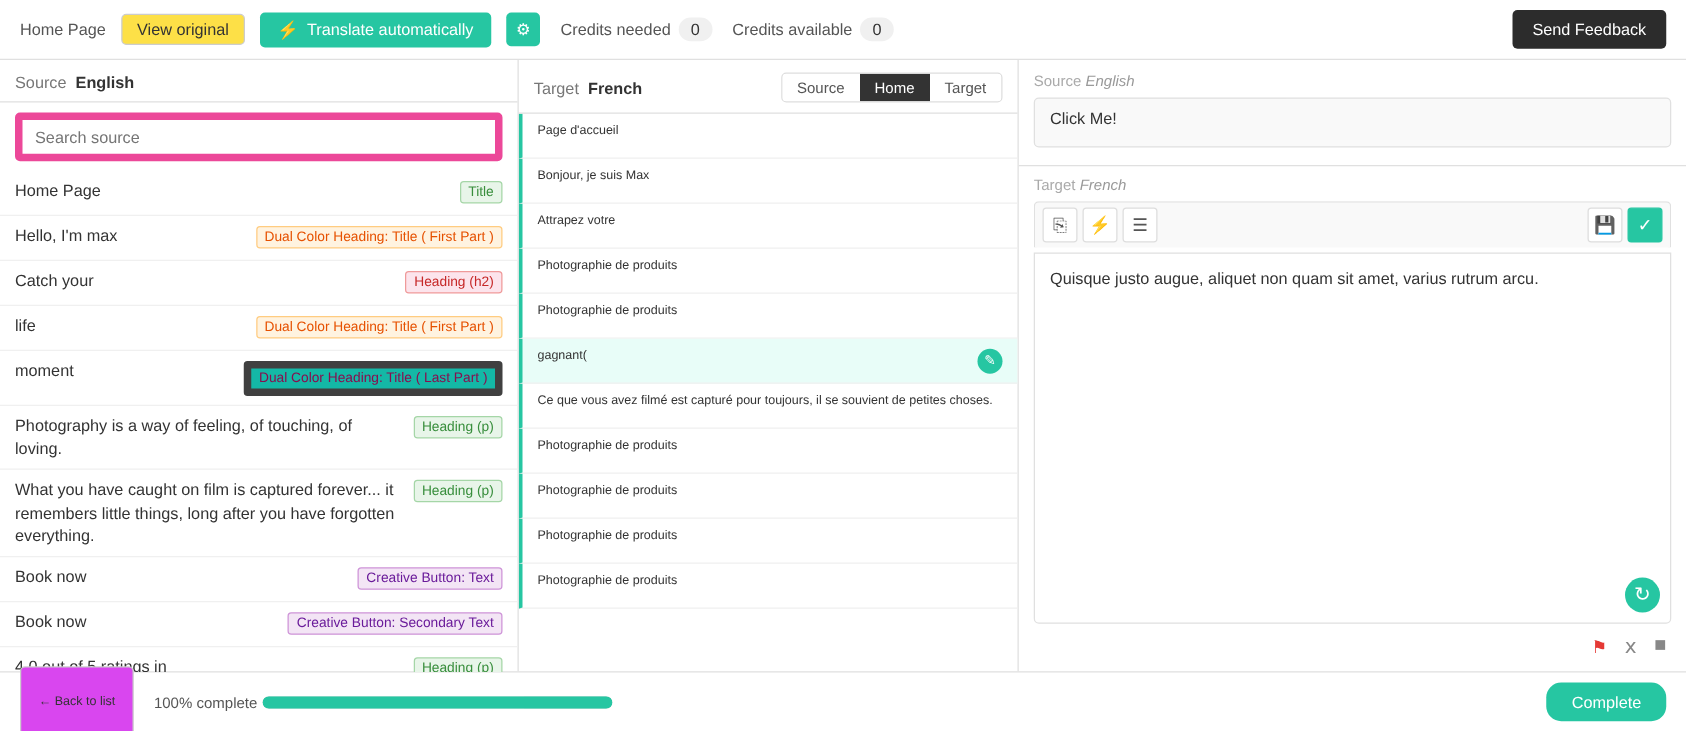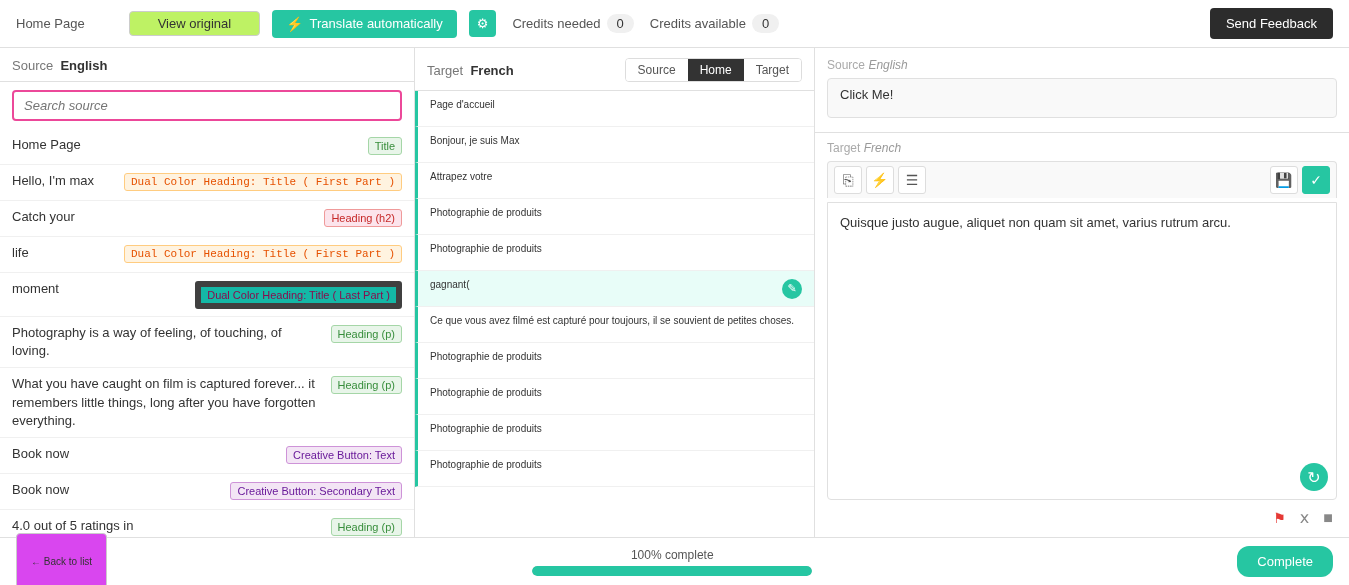--- a/index.html
+++ b/index.html
@@ -6,22 +6,22 @@
     body { font-family: -apple-system, BlinkMacSystemFont, 'Segoe UI', Arial, sans-serif; font-size: 13px; background: #fff; overflow: hidden; }
 
     
     .top-bar {
       display: flex; align-items: center; height: 48px;
       border-bottom: 1px solid #e0e0e0; padding: 0 16px; gap: 12px;
       background: #fff;
     }
     .home-page-label { font-size: 13px; color: #555; }
     .view-original-btn {
-      border: 1px solid #ccc; background: #bef264; border-radius: 4px;
-      padding: 4px 28px; font-size: 13px; cursor: pointer; color: #333; margin-left: 32px;
+      border: 1px solid #ccc; background: #fde047; border-radius: 4px;
+      padding: 4px 12px; font-size: 13px; cursor: pointer; color: #333;
     }
     .translate-btn {
       background: #26c6a2; color: #fff; border: none; border-radius: 4px;
       padding: 6px 14px; font-size: 13px; cursor: pointer;
       display: flex; align-items: center; gap: 6px; font-weight: 500;
     }
     .translate-btn .bolt { font-size: 14px; }
     .gear-btn {
       background: #26c6a2; color: #fff; border: none; border-radius: 4px;
       padding: 6px 8px; font-size: 13px; cursor: pointer;
@@ -48,37 +48,37 @@
     }
     .panel-header {
       padding: 10px 12px 8px; border-bottom: 1px solid #e0e0e0;
     }
     .panel-title { font-size: 13px; color: #777; }
     .panel-title strong { color: #333; font-weight: 600; }
     .search-box {
       margin: 8px 12px 8px; position: relative;
     }
     .search-input {
-      width: 100%; border: 2px solid #ec4899; border-radius: 4px;
-      padding: 6px 10px; font-size: 13px; outline: none; color: #333; font-style: italic;
+      width: 100%; border: 6px solid #ec4899; border-radius: 4px;
+      padding: 6px 10px; font-size: 13px; outline: none; color: #333;
     }
     .rows-container { overflow-y: auto; flex: 1; }
     .row {
       display: flex; align-items: flex-start; border-bottom: 1px solid #f0f0f0;
       padding: 7px 12px; gap: 8px; min-height: 36px;
     }
     .row-text { flex: 1; font-size: 13px; color: #333; line-height: 1.4; }
     .row-tag {
       font-size: 11px; border-radius: 3px; padding: 2px 6px;
       white-space: nowrap; flex-shrink: 0; align-self: flex-start; margin-top: 1px;
     }
     .tag-title { background: #e8f5e9; color: #388e3c; border: 1px solid #a5d6a7; }
     .tag-heading-h2 { background: #fce4ec; color: #c62828; border: 1px solid #ef9a9a; }
     .tag-heading-p { background: #e8f5e9; color: #388e3c; border: 1px solid #a5d6a7; }
-    .tag-dual-first { background: #fff3e0; color: #e65100; border: 1px solid #ffcc80; font-family: Liberation Mono, monospace; }
+    .tag-dual-first { background: #fff3e0; color: #e65100; border: 1px solid #ffcc80; }
     .tag-dual-last { background: #14b8a6; color: #880e4f; border: 6px solid #404040; }
     .tag-creative { background: #f3e5f5; color: #6a1b9a; border: 1px solid #ce93d8; }
 
     
     .mid-panel {
       width: 400px; border-right: 1px solid #e0e0e0; display: flex; flex-direction: column;
     }
     .mid-header {
       padding: 10px 12px 8px; border-bottom: 1px solid #e0e0e0;
       display: flex; align-items: center; justify-content: space-between;
@@ -159,21 +159,21 @@
       height: 48px; border-top: 1px solid #e0e0e0;
       display: flex; align-items: center; padding: 0 16px; gap: 16px;
       background: #fff;
     }
     .back-btn {
       border: 1px solid #ccc; background: #d946ef; border-radius: 4px;
       padding: 22px 14px; font-size: 10px; cursor: pointer; color: #333;
       display: flex; align-items: center; gap: 6px;
     }
     .progress-section {
-      flex: 1; display: flex; flex-direction: column; align-items: center; gap: 4px;
+      flex: 1; display: flex; flex-direction: row; align-items: center; gap: 4px;
     }
     .progress-label { font-size: 12px; color: #555; }
     .progress-bar-wrap {
       width: 280px; height: 10px; background: #e0e0e0; border-radius: 5px; overflow: hidden;
     }
     .progress-bar-fill {
       height: 100%; background: #26c6a2; border-radius: 5px;
     }
     .complete-btn {
       background: #26c6a2; color: #fff; border: none; border-radius: 12px;

